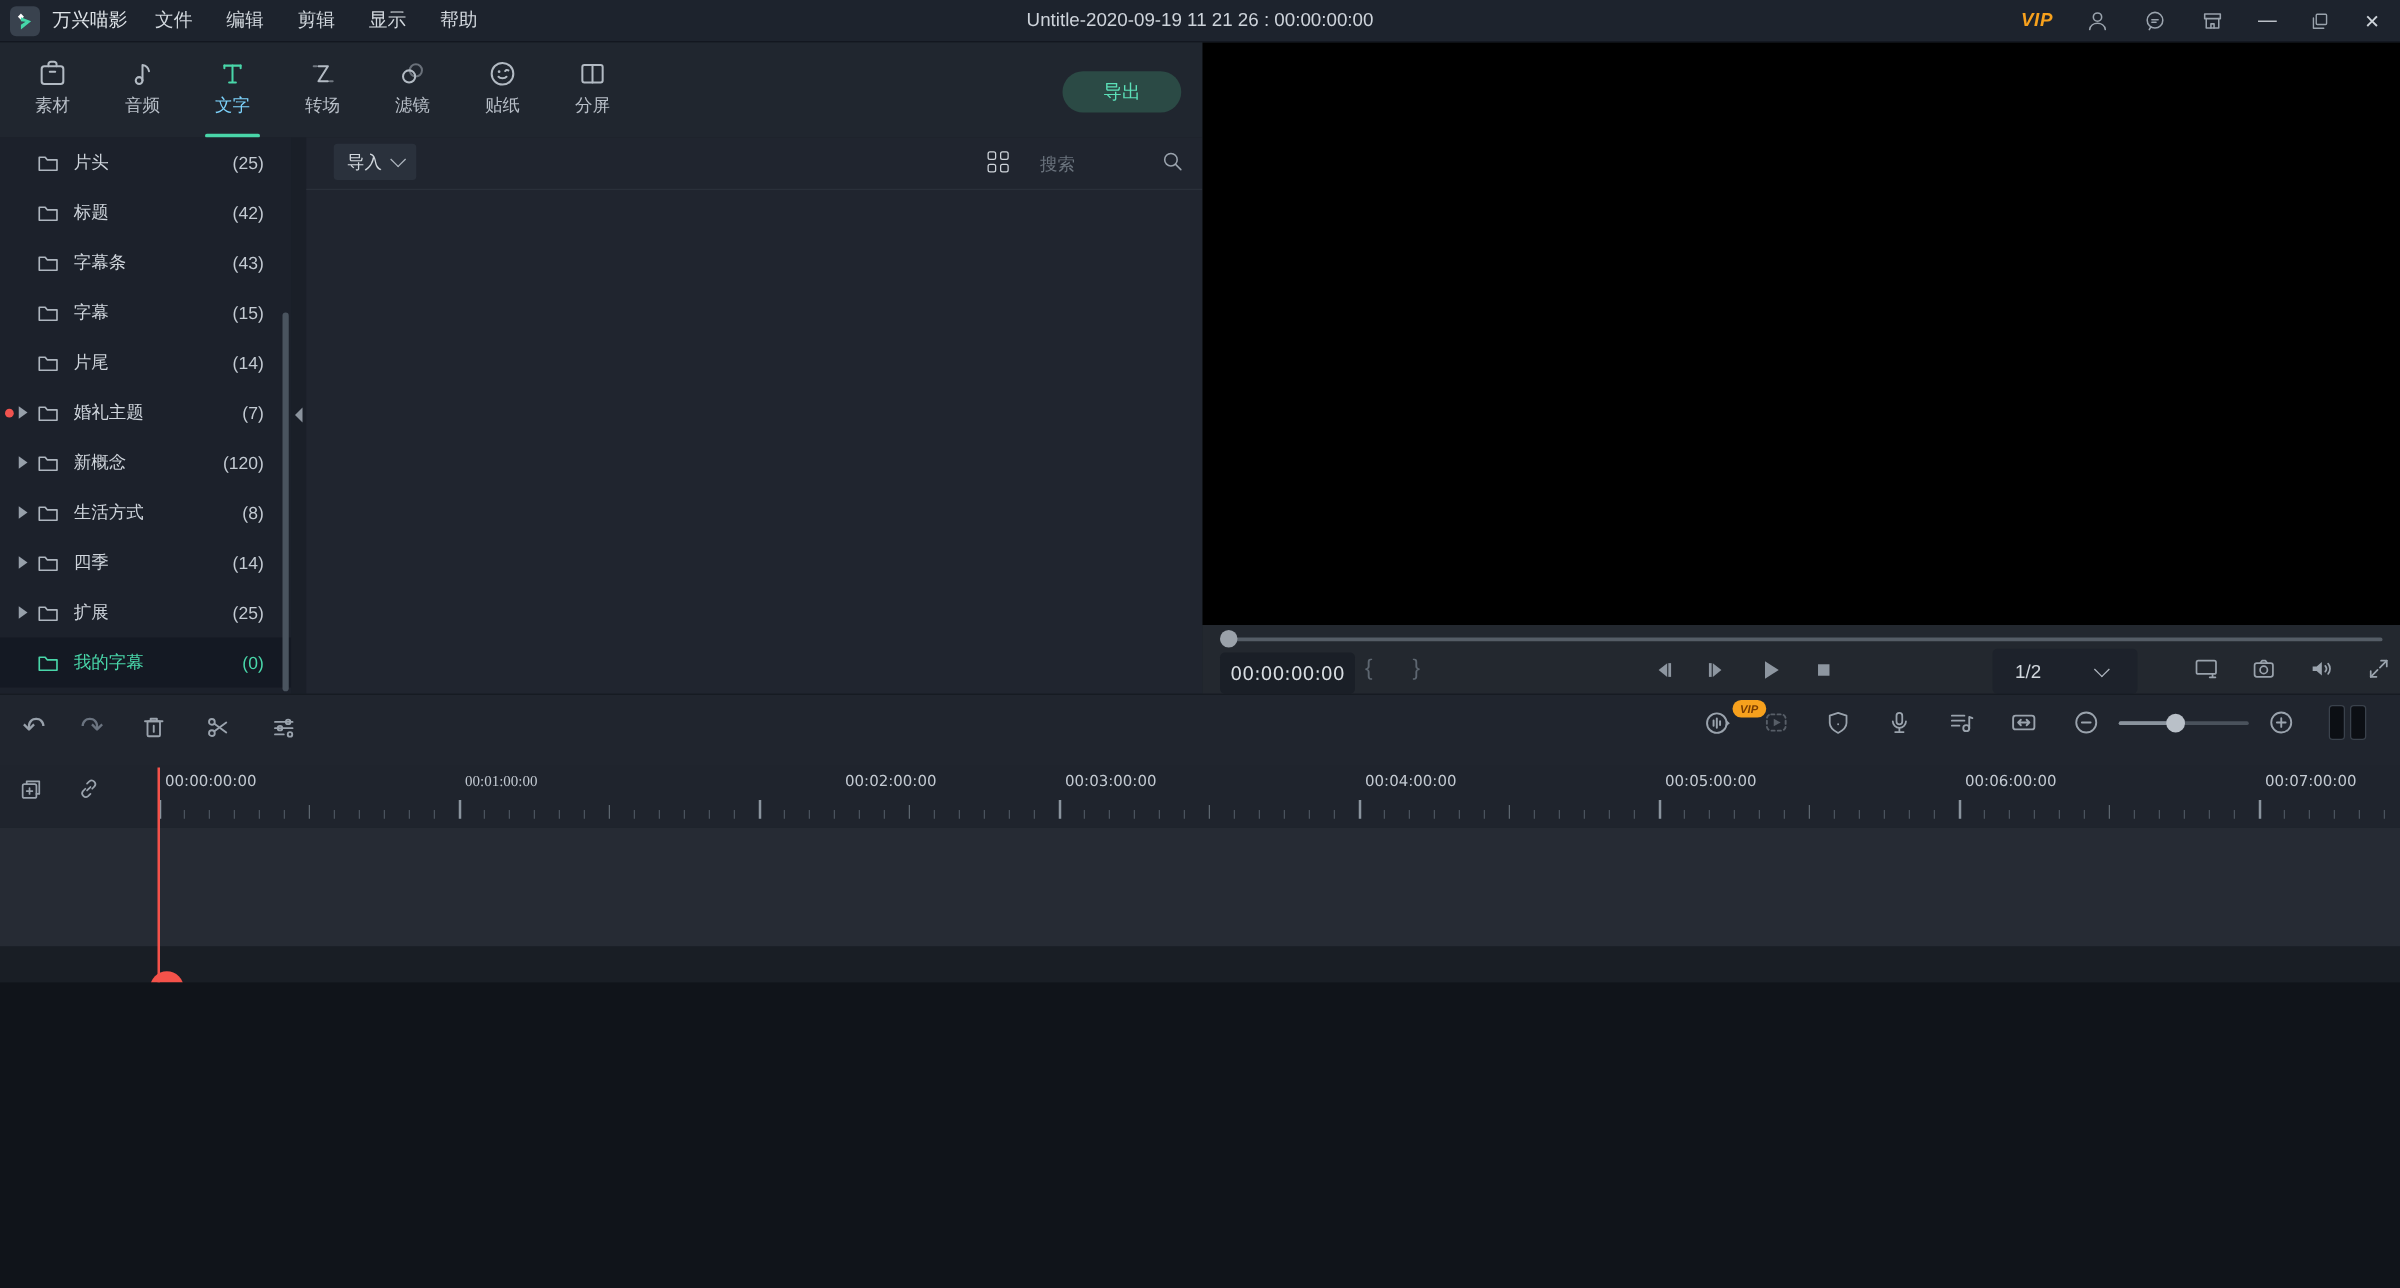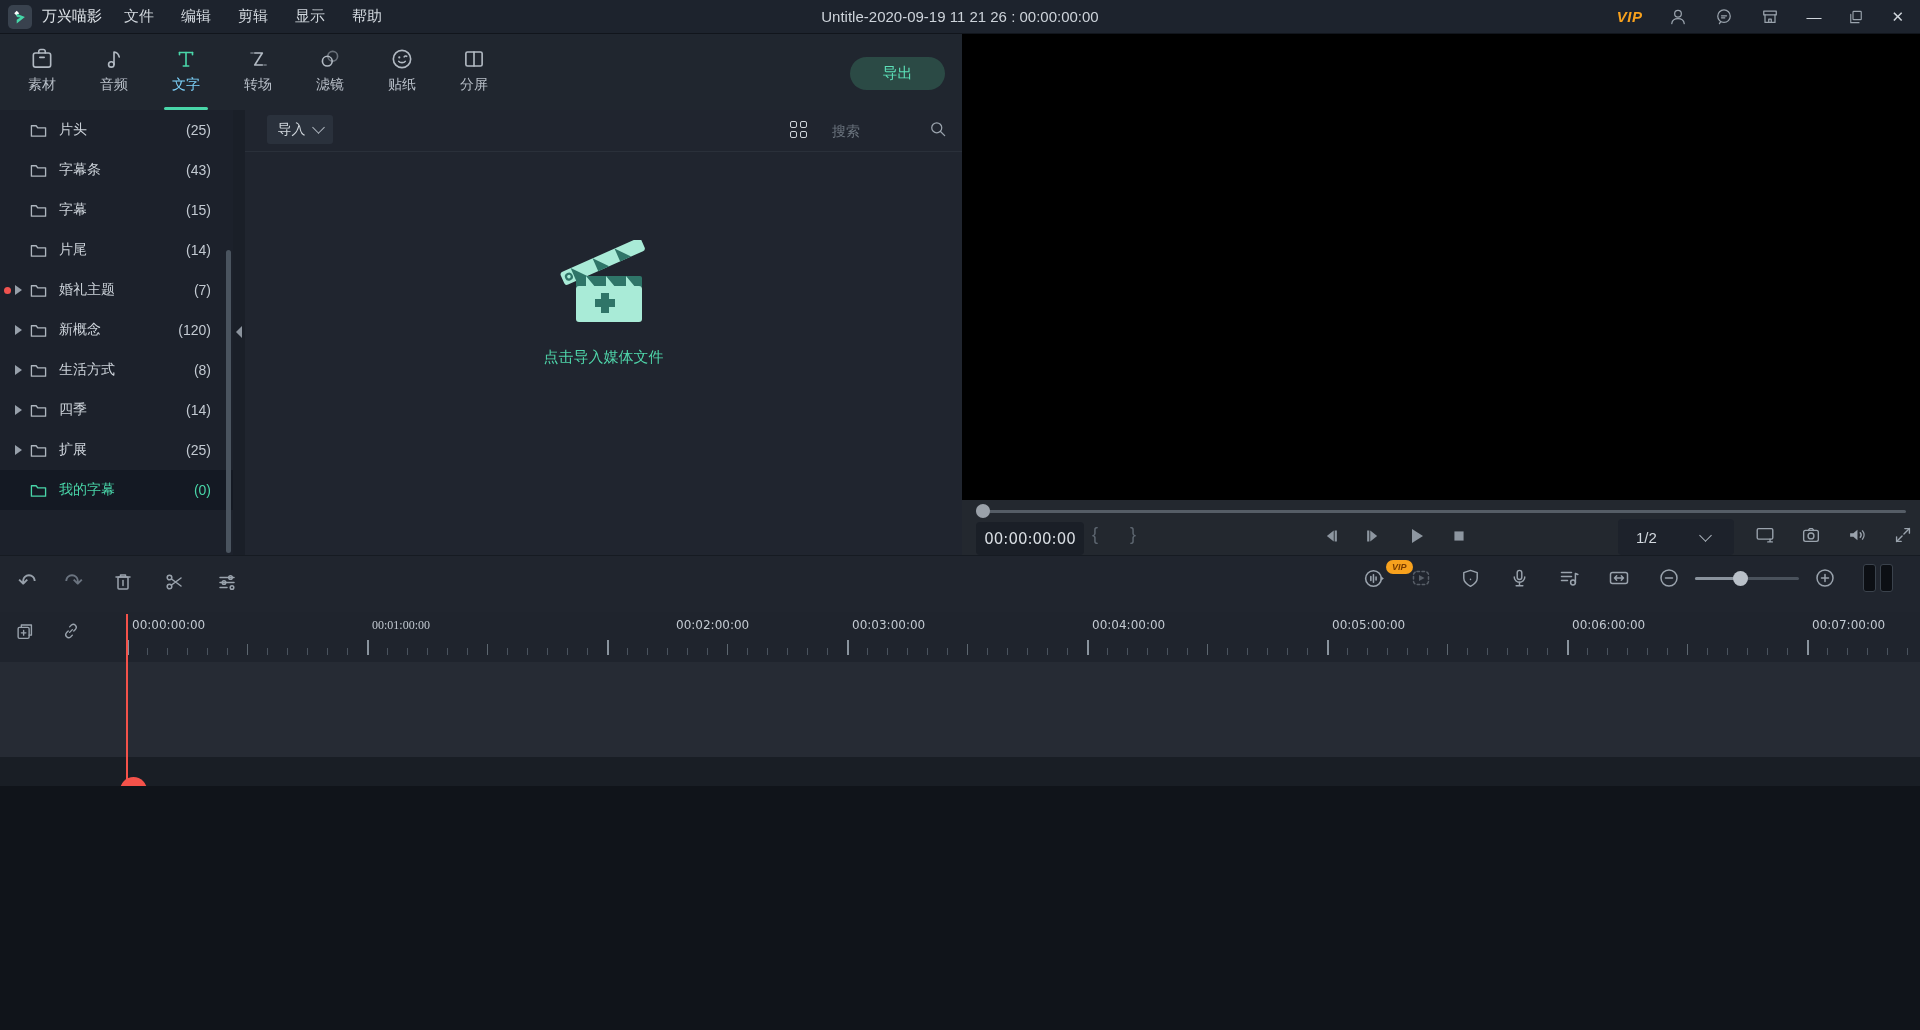--- a/index.html
+++ b/index.html
@@ -81,21 +81,21 @@
   .seekbar{position:absolute;left:14px;top:476px;width:930px;height:3px;background:#555d66;border-radius:2px;cursor:pointer;}
   .seek-handle{position:absolute;left:14px;top:470px;width:14px;height:14px;border-radius:50%;background:#9aa1a9;cursor:pointer;}
   .pv-controls{position:absolute;left:0;top:488px;width:958px;height:33px;}
   .timecode-box{position:absolute;left:14px;top:0;width:108px;height:33px;background:#1a1f27;border-radius:4px;
                 display:flex;align-items:center;justify-content:center;font-size:15px;color:#d8dde2;
                 font-family:"DejaVu Sans","Liberation Sans",sans-serif;}
   .markin{position:absolute;left:130px;top:2px;font-size:18px;color:#5d6670;cursor:pointer;}
   .markout{position:absolute;left:168px;top:2px;font-size:18px;color:#5d6670;cursor:pointer;}
   .transport{position:absolute;left:358px;top:2px;display:flex;gap:20px;align-items:center;}
   .transport .tbtn{cursor:pointer;}
-  .page-box{position:absolute;left:656px;top:-3px;width:116px;height:36px;background:#1d222b;border-radius:4px;
+  .page-box{position:absolute;left:632px;top:-3px;width:116px;height:36px;background:#1d222b;border-radius:4px;
             display:flex;align-items:center;cursor:pointer;}
   .page-box .pg{margin-left:18px;font-size:15px;color:#d2d8de;}
   .page-box .chev{margin-left:44px;}
   .pv-right{position:absolute;left:792px;top:2px;display:flex;gap:24px;align-items:center;}
   .pv-right .oicon{cursor:pointer;}
 
   
   .toolbar{left:0;top:555px;width:1920px;height:57px;background:#20252e;border-top:1px solid #161b22;}
   .tb-left-icons{position:absolute;left:18px;top:13px;display:flex;gap:28px;align-items:center;}
   .tb-left-icons .oicon{cursor:pointer;}
@@ -274,20 +274,29 @@
         </span>
         <span class="side-label">片头</span>
         <span class="side-count">(25)</span>
       </div>
       <div class="side-row">
         <span class="fold">
           <svg width="17" height="15" viewBox="0 0 18 15">
             <path d="M1.5 2.5h5l1.7 2.2h8.3v8.8h-15z"></path>
           </svg>
         </span>
+        <span class="side-label">标题</span>
+        <span class="side-count">(42)</span>
+      </div>
+      <div class="side-row">
+        <span class="fold">
+          <svg width="17" height="15" viewBox="0 0 18 15">
+            <path d="M1.5 2.5h5l1.7 2.2h8.3v8.8h-15z"></path>
+          </svg>
+        </span>
         <span class="side-label">字幕条</span>
         <span class="side-count">(43)</span>
       </div>
       <div class="side-row">
         <span class="fold">
           <svg width="17" height="15" viewBox="0 0 18 15">
             <path d="M1.5 2.5h5l1.7 2.2h8.3v8.8h-15z"></path>
           </svg>
         </span>
         <span class="side-label">字幕</span>
@@ -379,37 +388,20 @@
           <i></i>
           <i></i>
         </div>
       <input class="search-input" type="text" placeholder="搜索" style="">
       <span class="search-btn oicon">
         <svg width="20" height="20" viewBox="0 0 24 24">
             <circle cx="10.5" cy="10.5" r="6"></circle>
             <path d="M15 15l5 5"></path>
           </svg>
       </span>
-    </div>
-    <div class="empty-state">
-      <span>
-        <svg width="100" height="86" viewBox="0 0 100 86">
-          <g transform="rotate(-24 28 34)">
-            <rect x="8" y="24" width="88" height="14" rx="3" fill="#a9ebd7"></rect>
-            <path d="M20 24l12 14h-12zM44 24l12 14h-12zM68 24l12 14h-12z" fill="#2f7568" transform="translate(0,0)"></path>
-            <circle cx="15" cy="31" r="4" fill="#2f7568"></circle>
-            <circle cx="15" cy="31" r="1.8" fill="#a9ebd7"></circle>
-          </g>
-          <rect x="22" y="36" width="66" height="12" rx="2" fill="#2f7568"></rect>
-          <path d="M32 36l10 12h-10zM52 36l10 12h-10zM72 36l10 12h-10z" fill="#a9ebd7"></path>
-          <rect x="22" y="46" width="66" height="36" rx="3" fill="#a9ebd7"></rect>
-          <path d="M51 56h8v6h6v8h-6v6h-8v-6h-6v-8h6z" fill="#2f7568" transform="translate(-4,-3)"></path>
-        </svg>
-      </span>
-      <span class="empty-text">点击导入媒体文件</span>
     </div>
   </div>
 
   <div class="abs preview">
     <div class="video-area"></div>
     <div class="seekbar"></div>
     <div class="seek-handle"></div>
     <div class="pv-controls">
       <div class="timecode-box">00:00:00:00</div>
       <span class="markin">{</span>

